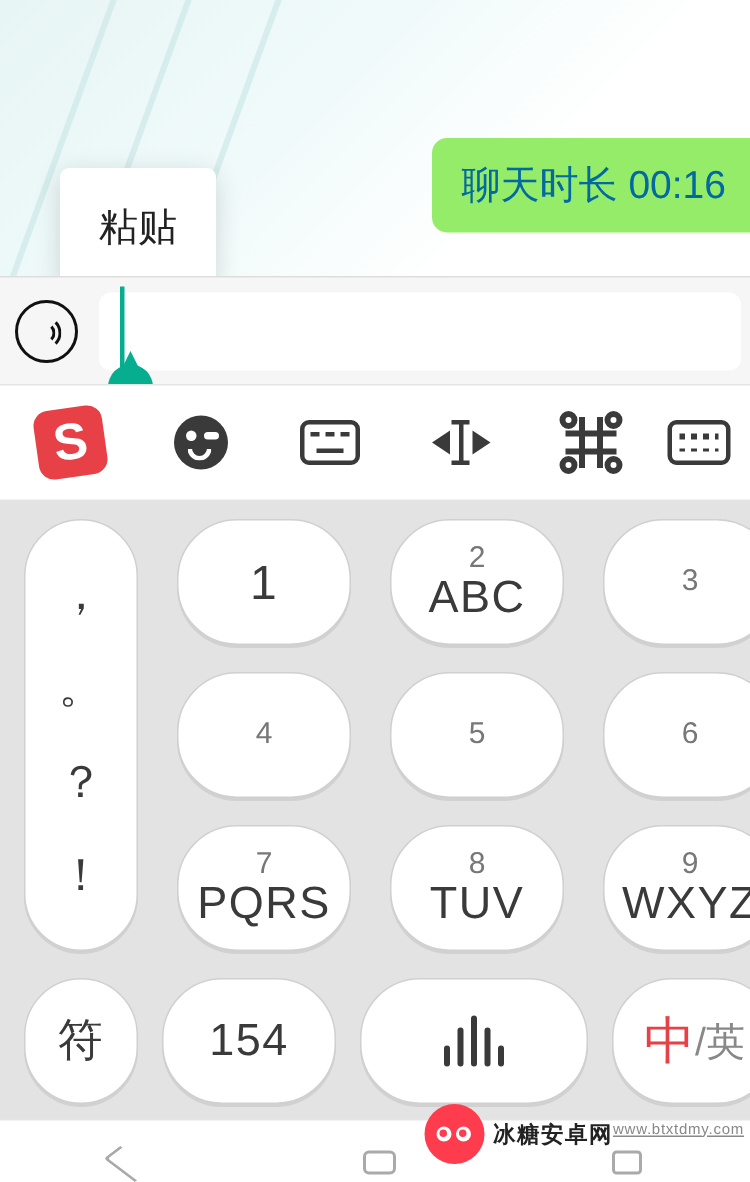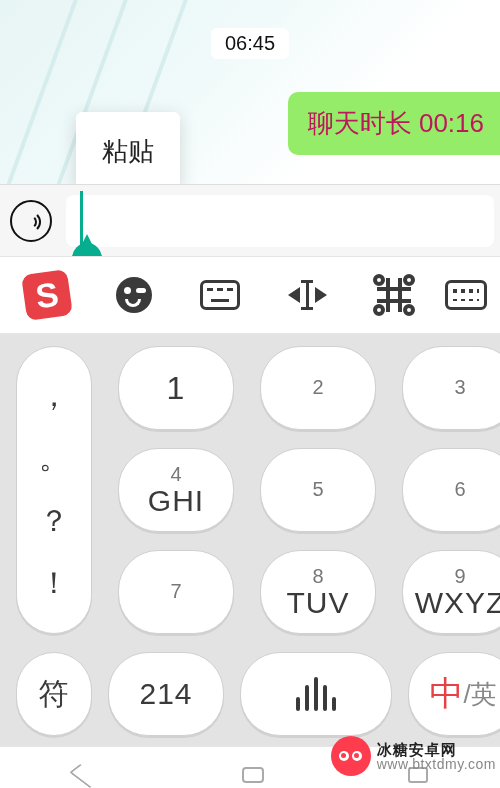--- a/index.html
+++ b/index.html
@@ -30,36 +30,35 @@
     color: #111;
     font-size: 20px;
     padding: 4px 14px;
     border-radius: 6px;
   }
   .chat-bubble {
     position: absolute;
     top: 92px;
     right: 0;
     background: #95ec69;
-    color: #be185d;
+    color: #0369a1;
     font-size: 26px;
     padding: 14px 16px 14px 20px;
     border-radius: 10px 0 0 10px;
   }
   .paste-popup {
     position: absolute;
     top: 112px;
     left: 40px;
     background: #fff;
     padding: 22px 26px;
     border-radius: 6px;
     box-shadow: 0 4px 18px rgba(0,0,0,0.15);
     font-size: 26px;
     color: #222;
-    margin-left: 36px;
   }
 
   
   .input-bar {
     position: absolute;
     top: 184px;
     left: 0;
     width: 500px;
     height: 72px;
     background: #f6f6f6;
@@ -278,33 +277,32 @@
     right: 4px; top: 736px;
     display: flex; align-items: center; gap: 6px;
     z-index: 50;
   }
   .wm-icon {
     width: 40px; height: 40px; background: #ff3b4e; border-radius: 50%;
     display: flex; align-items: center; justify-content: center; gap: 3px;
   }
   .wm-icon .eye { width: 10px; height: 10px; background:#fff; border-radius:50%; position:relative;}
   .wm-icon .eye::after{content:"";position:absolute;width:5px;height:5px;background:#ff3b4e;border-radius:50%;top:2px;left:2px;}
-  .wm-text { display:flex; flex-direction:column; line-height:1; }
+  .wm-text { display:flex; flex-direction:row; line-height:1; }
   .wm-text .t1 { font-size:15px; font-weight:700; color:#222; letter-spacing:1px;}
-  .wm-text .t2 { font-size:14px; color:#888; letter-spacing:0.5px;}
+  .wm-text .t2 { font-size:10px; color:#888; letter-spacing:0.5px;text-decoration:underline;}
 </style>
 </head>
 <body>
 
 <div class="chat-area">
   <div class="diag" style="left:30px"></div>
   <div class="diag" style="left:80px"></div>
   <div class="diag" style="left:140px"></div>
 
-  <div class="time-pill">06:45</div>
 
   <div class="chat-bubble">
     <span>聊天时长 00:16</span>
   </div>
 
   <div class="paste-popup">
     <span>粘贴</span>
   </div>
 </div>
 
@@ -359,53 +357,54 @@
     <span>。</span>
     <span>？</span>
     <span>！</span>
   </div>
 
   <div class="key" style="left:118px; top:12px; width:116px; height:84px">
     <span class="letters" style="font-size:32px">1</span>
   </div>
   <div class="key" style="left:260px; top:12px; width:116px; height:84px">
     <span class="digit">2</span>
+    <span class="letters">ABC</span>
   </div>
   <div class="key" style="left:402px; top:12px; width:116px; height:84px">
     <span class="digit">3</span>
   </div>
 
   <div class="key" style="left:118px; top:114px; width:116px; height:84px">
     <span class="digit">4</span>
-    <span class="letters">GHI</span>
   </div>
   <div class="key" style="left:260px; top:114px; width:116px; height:84px">
     <span class="digit">5</span>
   </div>
   <div class="key" style="left:402px; top:114px; width:116px; height:84px">
     <span class="digit">6</span>
   </div>
 
   <div class="key" style="left:118px; top:216px; width:116px; height:84px">
     <span class="digit">7</span>
+    <span class="letters">PQRS</span>
   </div>
   <div class="key" style="left:260px; top:216px; width:116px; height:84px">
     <span class="digit">8</span>
     <span class="letters">TUV</span>
   </div>
   <div class="key" style="left:402px; top:216px; width:116px; height:84px">
     <span class="digit">9</span>
     <span class="letters">WXYZ</span>
   </div>
 
   <div class="key row-bottom" style="left:16px; top:318px; width:76px; height:84px">
     <span class="letters">符</span>
   </div>
   <div class="key row-bottom" style="left:108px; top:318px; width:116px; height:84px">
-    <span class="letters">214</span>
+    <span class="letters">154</span>
   </div>
   <div class="key row-bottom" style="left:240px; top:318px; width:152px; height:84px">
     <div class="wave-icon">
       <span></span>
         <span></span>
         <span></span>
         <span></span>
         <span></span>
     </div>
   </div>

